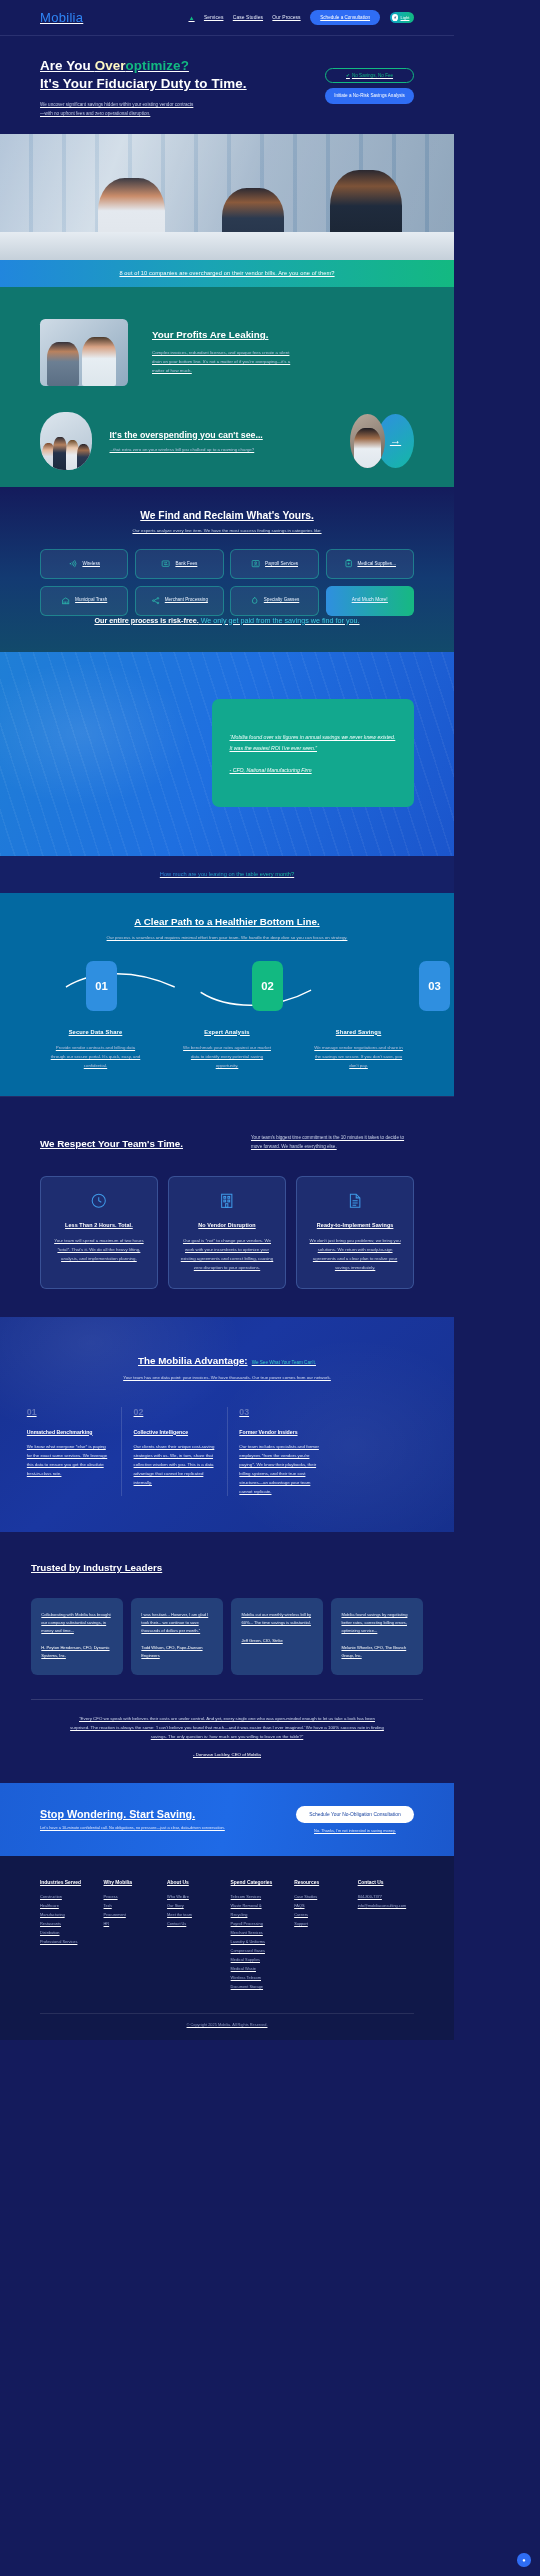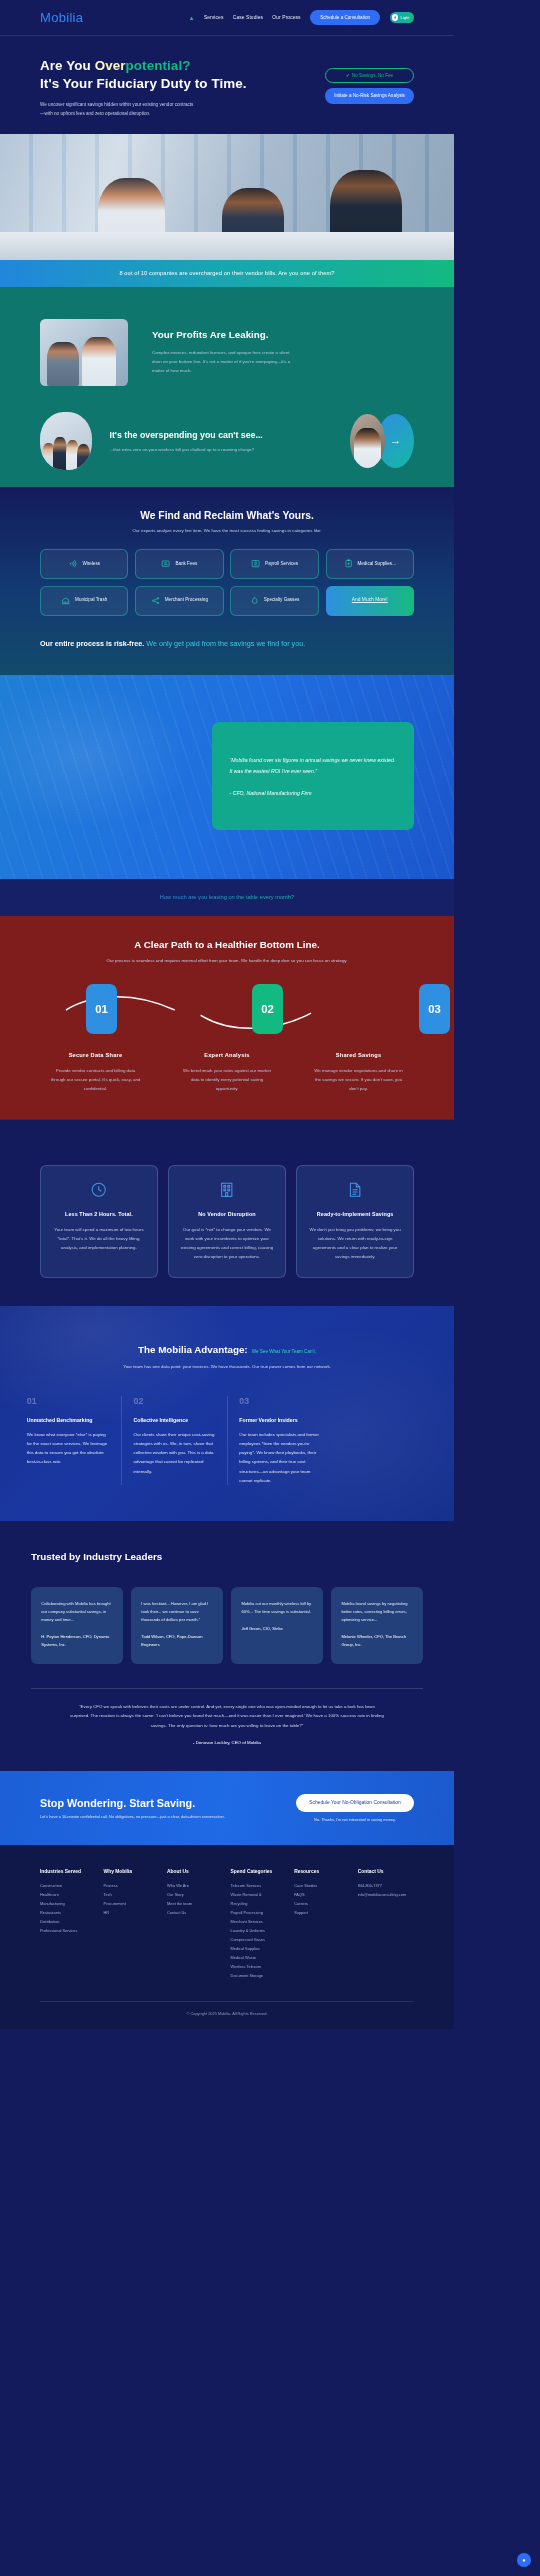--- a/index.html
+++ b/index.html
@@ -3,21 +3,21 @@
 <meta charset="utf-8">
 <style>
   * { box-sizing: border-box; margin: 0; padding: 0; }
   html, body {
     width: 541px;
     background: #141b5c;
     font-family: "Liberation Sans", sans-serif;
     color: #ffffff;
     overflow-x: hidden;
   }
-  .page { width: 454px; position: relative; }
+  .page { width: 454px; position: relative; text-decoration: underline; }
 
   
   .nav {
     height: 36px; background: #141b5c;
     display: flex; align-items: center;
     padding: 0 40px 0 40px;
     border-bottom: 0.5px solid #2a3170;
     position: relative;
   }
   .logo { font-size: 13px; color: #2f86f7; letter-spacing: 0.3px; font-weight: 400; }
@@ -116,21 +116,21 @@
   .chip {
     height: 30px; border-radius: 5.7px; border: 0.5px solid rgba(30,200,170,.45);
     background: rgba(255,255,255,.06);
     display:flex; align-items:center; justify-content:center; gap: 4.6px; cursor: pointer;
   }
   .chip-ic { width: 9.3px; height: 9.3px; color: #2fd3bb; flex:none; }
   .chip-ic svg { width: 100%; height: 100%; }
   .chip-lb { font-size: 4.6px; color: #eaf2ff; line-height: 1.35; }
   .chip.more { background: linear-gradient(90deg,#2f8fe0,#16b981); border: none; }
   .chip.more .chip-lb { text-decoration: underline; font-size: 4.9px; }
-  .risk { margin-top: 23px; text-align:left; font-size: 7.2px; font-weight: 700; }
+  .risk { text-align:center; font-size: 7.2px; font-weight: 700; }
   .risk .b { color: #ffffff; }
   .risk .g { color: #3ec8e0; font-weight: 400; }
 
   
   .savings {
     position: relative; overflow: hidden;
     background: linear-gradient(115deg,#1f7fd6 0%, #1f6fe0 48%, #1b55cc 100%);
     padding: 47px 40px 49px 40px; display: flex; align-items: center;
   }
   .savings::before {
@@ -150,21 +150,21 @@
   }
   .quote-t { font-size: 5.2px; font-style: italic; line-height: 2.1; color: #f2fffb; }
   .quote-a { margin-top: 13.4px; font-size: 5.2px; font-style: italic; color: #ffffff; }
 
   
   .leaving { background: #152066; padding: 13.4px 0 15.5px 0; text-align: center; }
   .leaving span { font-size: 5.7px; background: linear-gradient(90deg,#2f8fe0,#17c9a0);
     -webkit-background-clip: text; background-clip: text; color: transparent; }
 
   
-  .process { background: #7f1d1d; padding: 23px 40px 26px 40px; }
+  .process { background: #0369a1; padding: 23px 40px 26px 40px; }
   .process h2 { text-align:center; font-size: 9.8px; font-weight: 700; }
   .process .sub { text-align:center; margin-top: 7.2px; font-size: 4.4px; color: #c2ccdf; }
   .steps { margin-top: 20.6px; position: relative; height: 54px; }
   .steps svg.conn { position: absolute; top: 0; left: 0; width: 100%; height: 54px; }
   .step-badge {
     position: absolute; top: 1px; width: 31px; height: 50px; border-radius: 7.2px;
     display: flex; align-items: center; justify-content: center;
     font-size: 11.3px; font-weight: 700; color: #fff;
   }
   .sb1 { left: 46px; background: #2f8fe0; }
@@ -250,21 +250,21 @@
       <div class="theme-toggle">
         <span class="theme-dot">☀</span>
         <span class="theme-label">Light</span>
       </div>
     </div>
   </div>
 
   <div class="hero">
     <div class="hero-left">
       <div class="hero-h1">
-        <span>Are You </span><span class="accent-blue">Over</span><span class="accent-teal">potential?</span><br>
+        <span>Are You </span><span class="accent-blue">Over</span><span class="accent-teal">optimize?</span><br>
         <span>It's Your Fiduciary Duty to Time.</span>
       </div>
       <div class="hero-sub">We uncover significant savings hidden within your existing vendor contracts—with no upfront fees and zero operational disruption.</div>
     </div>
     <div class="hero-right">
       <div class="pill-outline">
         <span class="chk">✔</span><span>No Savings, No Fee</span>
       </div>
       <button class="pill-solid">Initiate a No-Risk Savings Analysis</button>
     </div>
@@ -419,20 +419,24 @@
         <div class="step-p">We benchmark your rates against our market data to identify every potential saving opportunity.</div>
       </div>
       <div>
         <div class="step-h">Shared Savings</div>
         <div class="step-p">We manage vendor negotiations and share in the savings we secure. If you don't save, you don't pay.</div>
       </div>
     </div>
   </div>
 
   <div class="time">
+    <div class="time-top">
+      <div class="time-h">We Respect Your Team's Time.</div>
+      <div class="time-p">Your team's biggest time commitment is the 10 minutes it takes to decide to move forward. We handle everything else.</div>
+    </div>
     <div class="time-cards">
       <div class="tcard">
         <div class="tc-icon"><svg viewBox="0 0 24 24" fill="none" stroke="currentColor" stroke-width="1.4">
               <circle cx="12" cy="12" r="9"></circle>
               <path d="M12 7v5l3.5 2"></path>
             </svg></div>
         <div class="tc-h">Less Than 2 Hours. Total.</div>
         <div class="tc-p">Your team will spend a maximum of two hours *total*. That's it. We do all the heavy lifting, analysis, and implementation planning.</div>
       </div>
       <div class="tcard">

